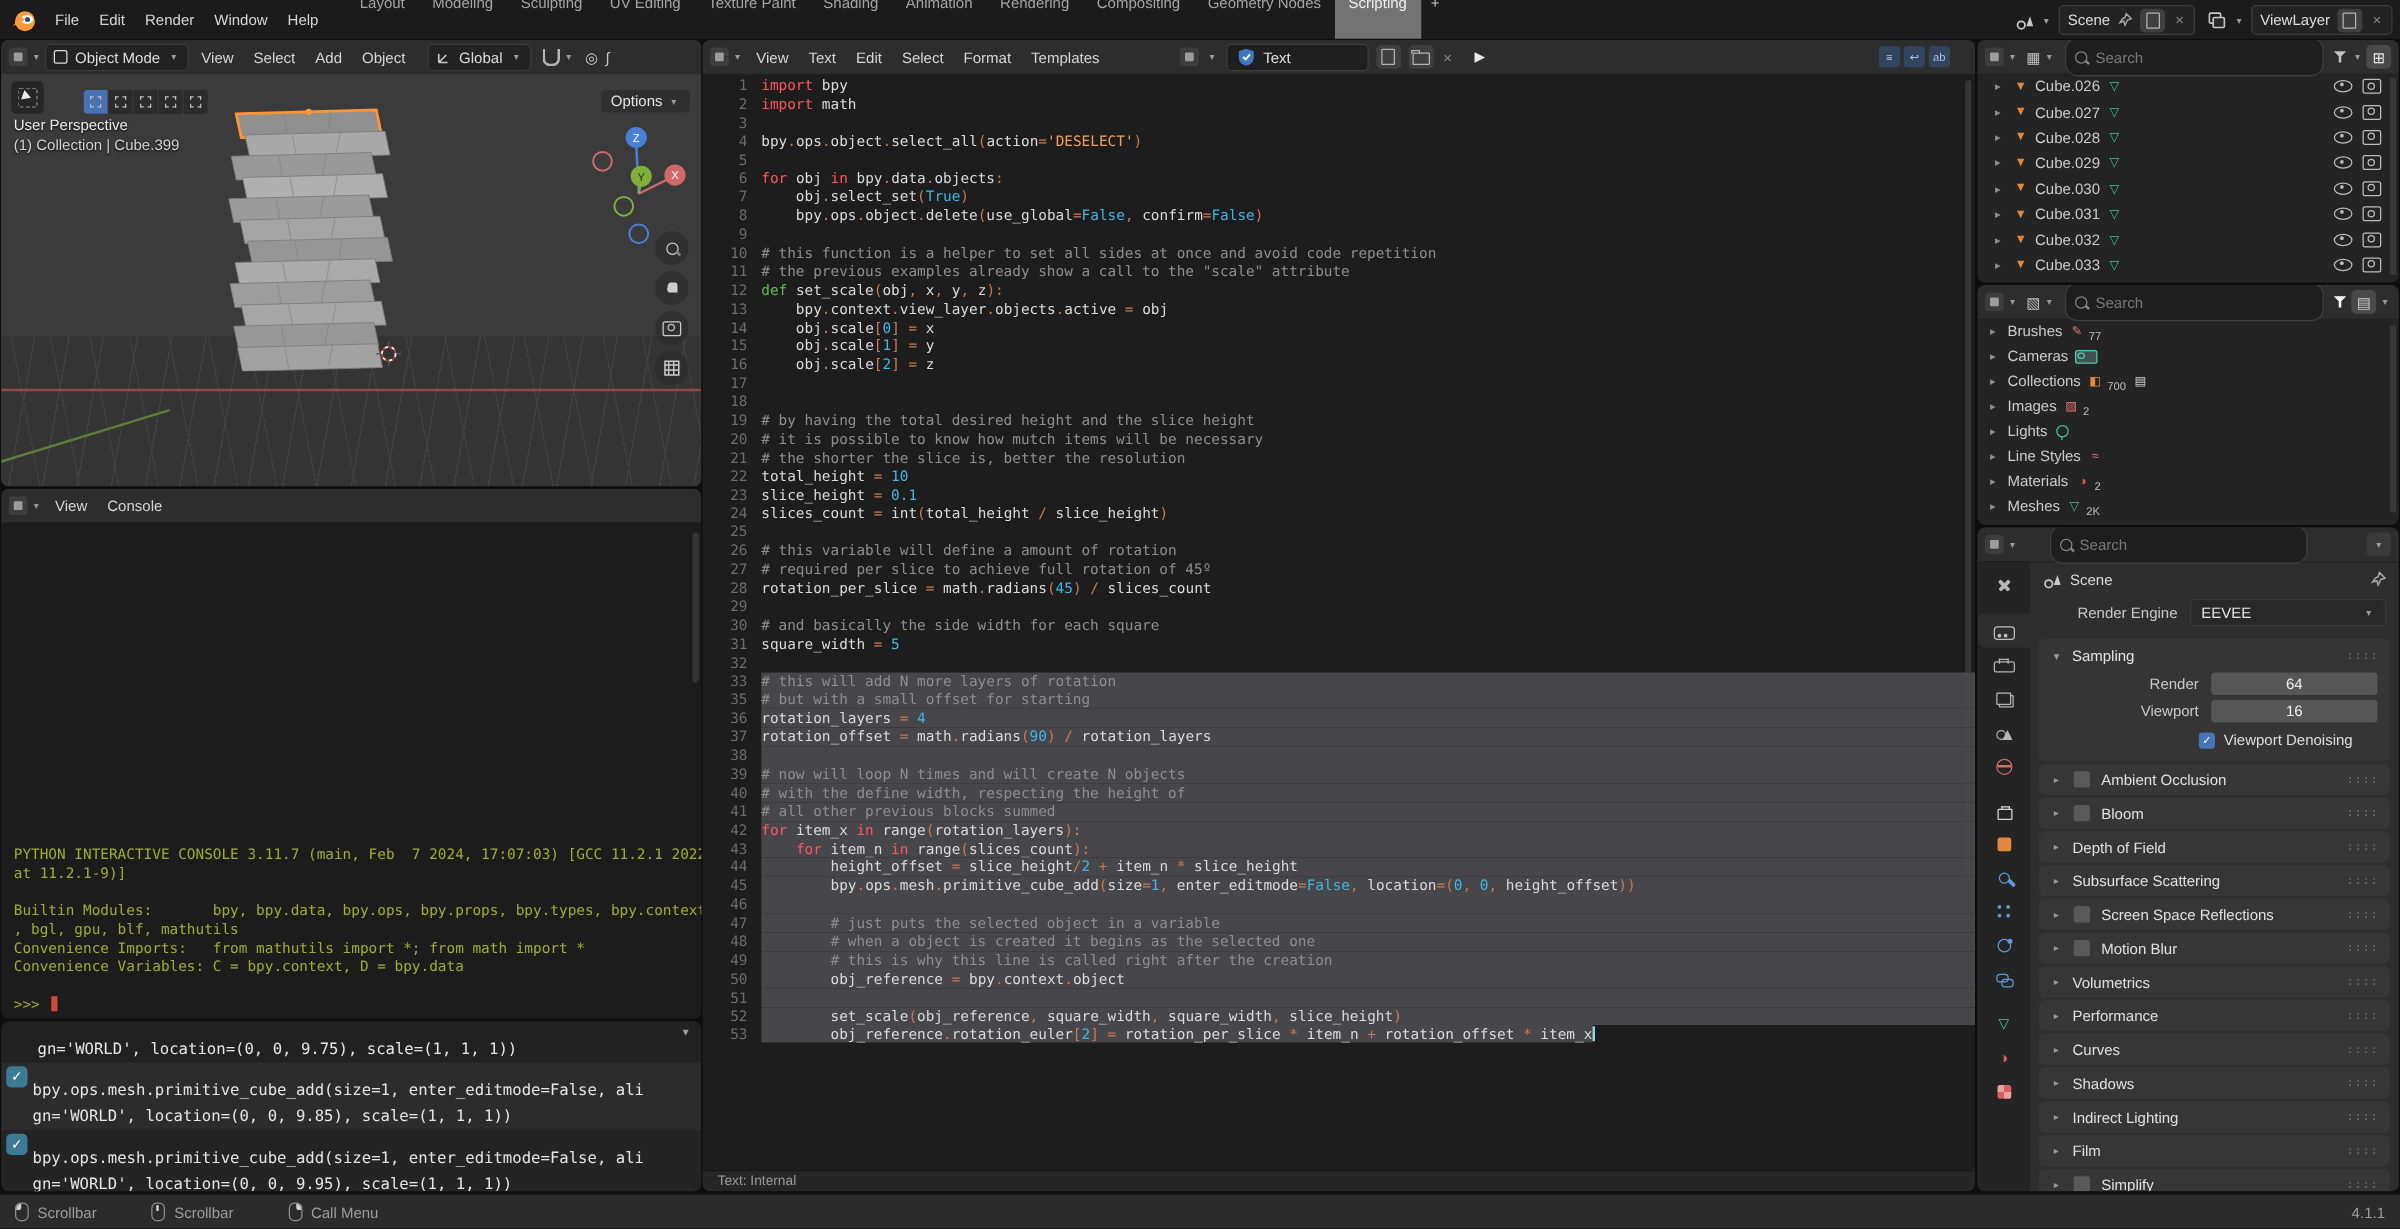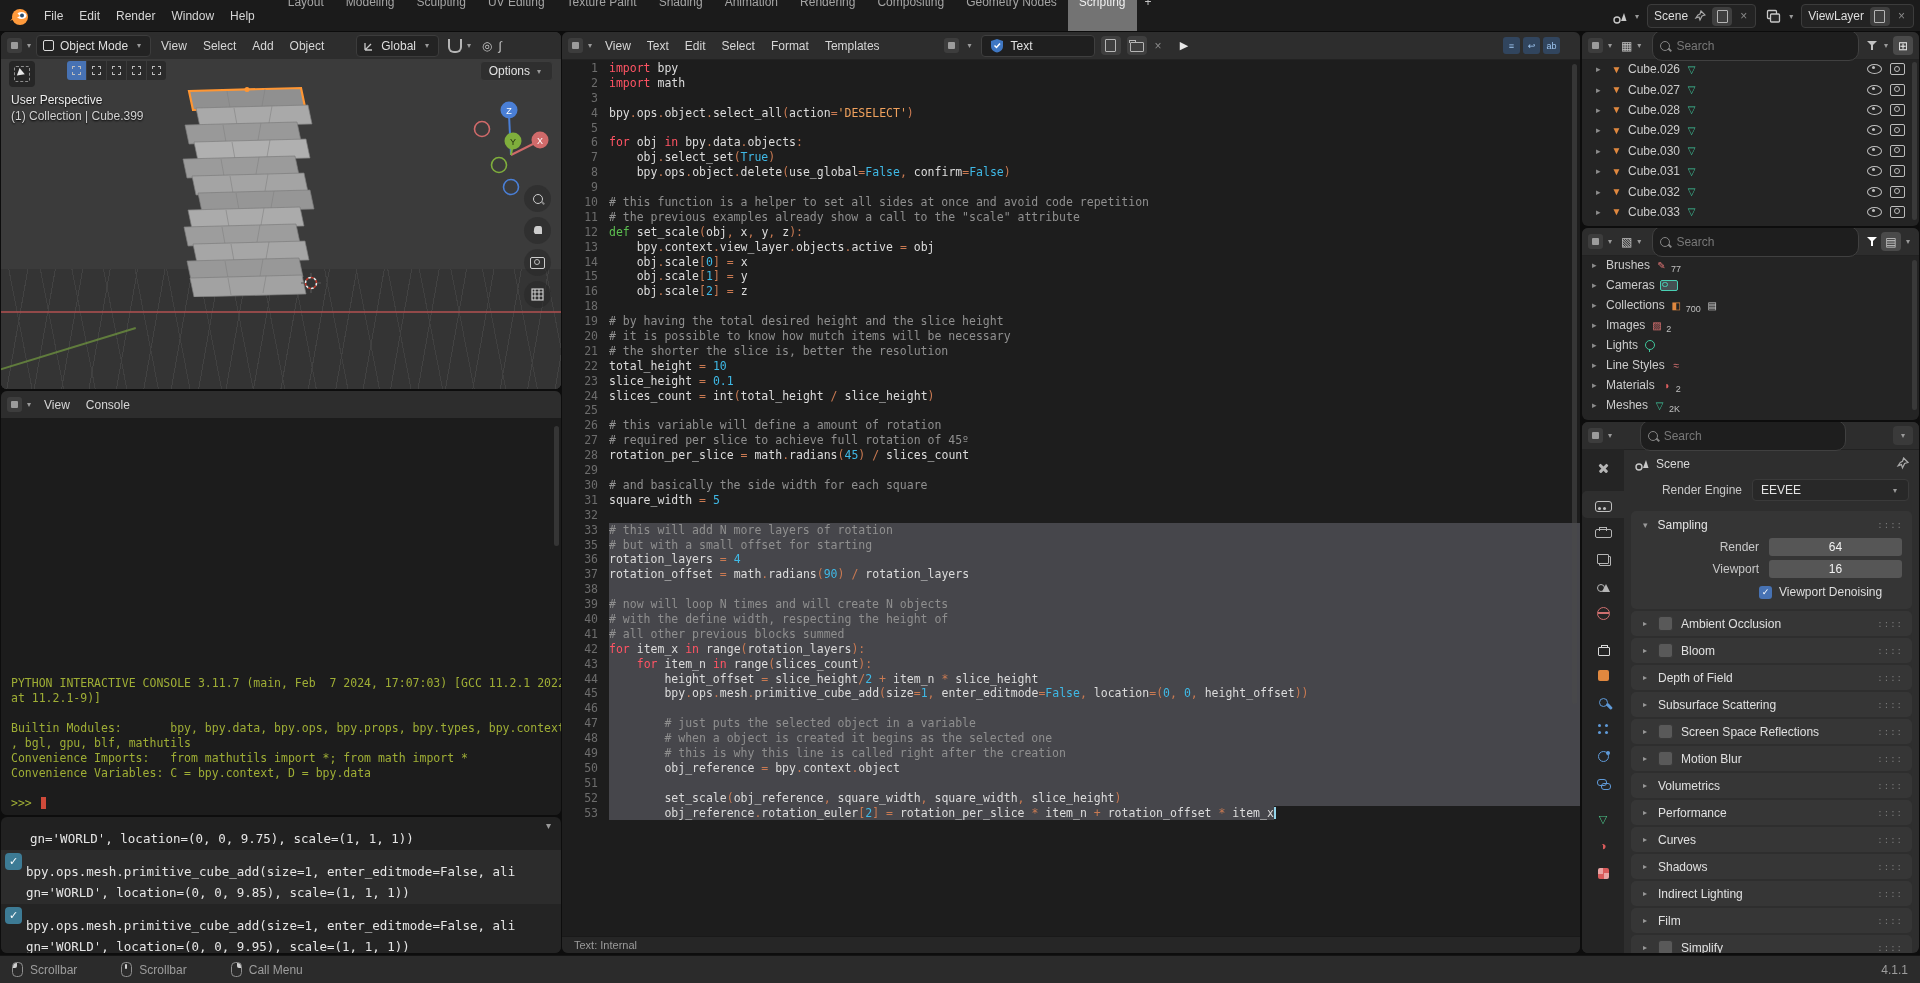--- a/index.html
+++ b/index.html
@@ -59,21 +59,21 @@
   #viewport{left:1px;top:32px;width:560px;height:357px;background:#3b3b3b;}
   .vcanvas{position:absolute;left:0;top:27px;right:0;bottom:0;background:#3b3b3b;overflow:hidden;}
   .floor{position:absolute;left:0;right:0;top:210px;bottom:0;background:
      repeating-linear-gradient(100deg,transparent 0 26px,#424242 26px 27px),
      repeating-linear-gradient(79deg,transparent 0 30px,#404040 30px 31px),#343434;}
   .xaxis{position:absolute;left:0;right:0;top:252px;height:2px;background:#a34d4d;opacity:.85;}
   .yaxis{position:absolute;left:-12px;top:290px;width:150px;height:2px;background:#6c8f3e;
          transform:rotate(-17deg);opacity:.8;}
   .vtext{position:absolute;left:10px;top:34px;color:#ececec;font-size:12px;text-shadow:0 1px 2px #000;}
   .vtext2{position:absolute;left:10px;top:50px;color:#d2d2d2;font-size:12px;text-shadow:0 1px 2px #000;}
-  .toolrow{position:absolute;left:0;top:2px;right:0;height:30px;display:flex;align-items:flex-start;padding:0 8px;gap:24px;}
+  .toolrow{position:absolute;left:0;top:2px;right:0;height:30px;display:flex;align-items:flex-end;padding:0 8px;gap:24px;}
   .toolbtn{width:26px;height:26px;background:#262626;border-radius:4px;position:relative;flex:none;}
   .toolbtn::before{content:"";position:absolute;inset:5px;border:1px dashed #8d8d8d;border-radius:2px;}
   .toolbtn::after{content:"";position:absolute;left:9px;top:8px;border-left:7px solid #e8e8e8;
                   border-top:4px solid transparent;border-bottom:4px solid transparent;transform:rotate(20deg);}
   .segs{display:flex;gap:1px;margin-left:8px;}
   .seg{width:19px;height:19px;background:#2b2b2b;position:relative;}
   .seg::after{content:"";position:absolute;inset:5px;border:1px dashed #bdbdbd;}
   .seg.on{background:#4772b3;}
   .seg:first-child{border-radius:3px 0 0 3px;}
   .seg:last-child{border-radius:0 3px 3px 0;}
@@ -294,21 +294,21 @@
         <span style="width:9px;height:9px;border:1.5px solid #dcdcdc;border-radius:2px"></span>
         <span>Object Mode</span>
         <span class="chev">▾</span>
       </div>
       <div class="menus" id="vpMenus">
           <div class="mi">View</div>
           <div class="mi">Select</div>
           <div class="mi">Add</div>
           <div class="mi">Object</div>
         </div>
-      <div class="idfield" style="height:20px;margin-left:22px">
+      <div class="idfield" style="height:20px;margin-left:8px">
         <svg width="12" height="12" viewBox="0 0 12 12">
           <path d="M2 10 L2 3 M2 10 L9 10 M2 10 L8 4" stroke="#c8c8c8" stroke-width="1.3" fill="none"></path>
           </svg>
         <span>Global</span>
         <span class="chev">▾</span>
       </div>
       <span style="margin-left:7px;width:10px;height:12px;border:2px solid #b5b5b5;border-top:none;border-radius:0 0 6px 6px"></span>
       <span class="chev">▾</span>
       <span style="margin-left:6px;color:#c8c8c8">◎</span>
       <span style="margin-left:4px;color:#c8c8c8">∫</span>
@@ -490,20 +490,21 @@
         <div class="cl"><span class="ln">7</span><span class="lc"><span class="tk-t">    obj</span><span class="tk-p">.</span><span class="tk-t">select_set</span><span class="tk-p">(</span><span class="tk-n">True</span><span class="tk-p">)</span></span></div>
         <div class="cl"><span class="ln">8</span><span class="lc"><span class="tk-t">    bpy</span><span class="tk-p">.</span><span class="tk-t">ops</span><span class="tk-p">.</span><span class="tk-t">object</span><span class="tk-p">.</span><span class="tk-t">delete</span><span class="tk-p">(</span><span class="tk-t">use_global</span><span class="tk-p">=</span><span class="tk-n">False</span><span class="tk-p">, </span><span class="tk-t">confirm</span><span class="tk-p">=</span><span class="tk-n">False</span><span class="tk-p">)</span></span></div>
         <div class="cl"><span class="ln">9</span><span class="lc"></span></div>
         <div class="cl"><span class="ln">10</span><span class="lc"><span class="tk-c"># this function is a helper to set all sides at once and avoid code repetition</span></span></div>
         <div class="cl"><span class="ln">11</span><span class="lc"><span class="tk-c"># the previous examples already show a call to the "scale" attribute</span></span></div>
         <div class="cl"><span class="ln">12</span><span class="lc"><span class="tk-d">def</span><span class="tk-t"> set_scale</span><span class="tk-p">(</span><span class="tk-t">obj</span><span class="tk-p">, </span><span class="tk-t">x</span><span class="tk-p">, </span><span class="tk-t">y</span><span class="tk-p">, </span><span class="tk-t">z</span><span class="tk-p">):</span></span></div>
         <div class="cl"><span class="ln">13</span><span class="lc"><span class="tk-t">    bpy</span><span class="tk-p">.</span><span class="tk-t">context</span><span class="tk-p">.</span><span class="tk-t">view_layer</span><span class="tk-p">.</span><span class="tk-t">objects</span><span class="tk-p">.</span><span class="tk-t">active </span><span class="tk-p">=</span><span class="tk-t"> obj</span></span></div>
         <div class="cl"><span class="ln">14</span><span class="lc"><span class="tk-t">    obj</span><span class="tk-p">.</span><span class="tk-t">scale</span><span class="tk-p">[</span><span class="tk-n">0</span><span class="tk-p">]</span><span class="tk-t"> </span><span class="tk-p">=</span><span class="tk-t"> x</span></span></div>
         <div class="cl"><span class="ln">15</span><span class="lc"><span class="tk-t">    obj</span><span class="tk-p">.</span><span class="tk-t">scale</span><span class="tk-p">[</span><span class="tk-n">1</span><span class="tk-p">]</span><span class="tk-t"> </span><span class="tk-p">=</span><span class="tk-t"> y</span></span></div>
         <div class="cl"><span class="ln">16</span><span class="lc"><span class="tk-t">    obj</span><span class="tk-p">.</span><span class="tk-t">scale</span><span class="tk-p">[</span><span class="tk-n">2</span><span class="tk-p">]</span><span class="tk-t"> </span><span class="tk-p">=</span><span class="tk-t"> z</span></span></div>
+        <div class="cl"><span class="ln">17</span><span class="lc"></span></div>
         <div class="cl"><span class="ln">18</span><span class="lc"></span></div>
         <div class="cl"><span class="ln">19</span><span class="lc"><span class="tk-c"># by having the total desired height and the slice height</span></span></div>
         <div class="cl"><span class="ln">20</span><span class="lc"><span class="tk-c"># it is possible to know how mutch items will be necessary</span></span></div>
         <div class="cl"><span class="ln">21</span><span class="lc"><span class="tk-c"># the shorter the slice is, better the resolution</span></span></div>
         <div class="cl"><span class="ln">22</span><span class="lc"><span class="tk-t">total_height </span><span class="tk-p">=</span><span class="tk-t"> </span><span class="tk-n">10</span></span></div>
         <div class="cl"><span class="ln">23</span><span class="lc"><span class="tk-t">slice_height </span><span class="tk-p">=</span><span class="tk-t"> </span><span class="tk-n">0.1</span></span></div>
         <div class="cl"><span class="ln">24</span><span class="lc"><span class="tk-t">slices_count </span><span class="tk-p">=</span><span class="tk-t"> int</span><span class="tk-p">(</span><span class="tk-t">total_height </span><span class="tk-p">/</span><span class="tk-t"> slice_height</span><span class="tk-p">)</span></span></div>
         <div class="cl"><span class="ln">25</span><span class="lc"></span></div>
         <div class="cl"><span class="ln">26</span><span class="lc"><span class="tk-c"># this variable will define a amount of rotation</span></span></div>
         <div class="cl"><span class="ln">27</span><span class="lc"><span class="tk-c"># required per slice to achieve full rotation of 45º</span></span></div>

